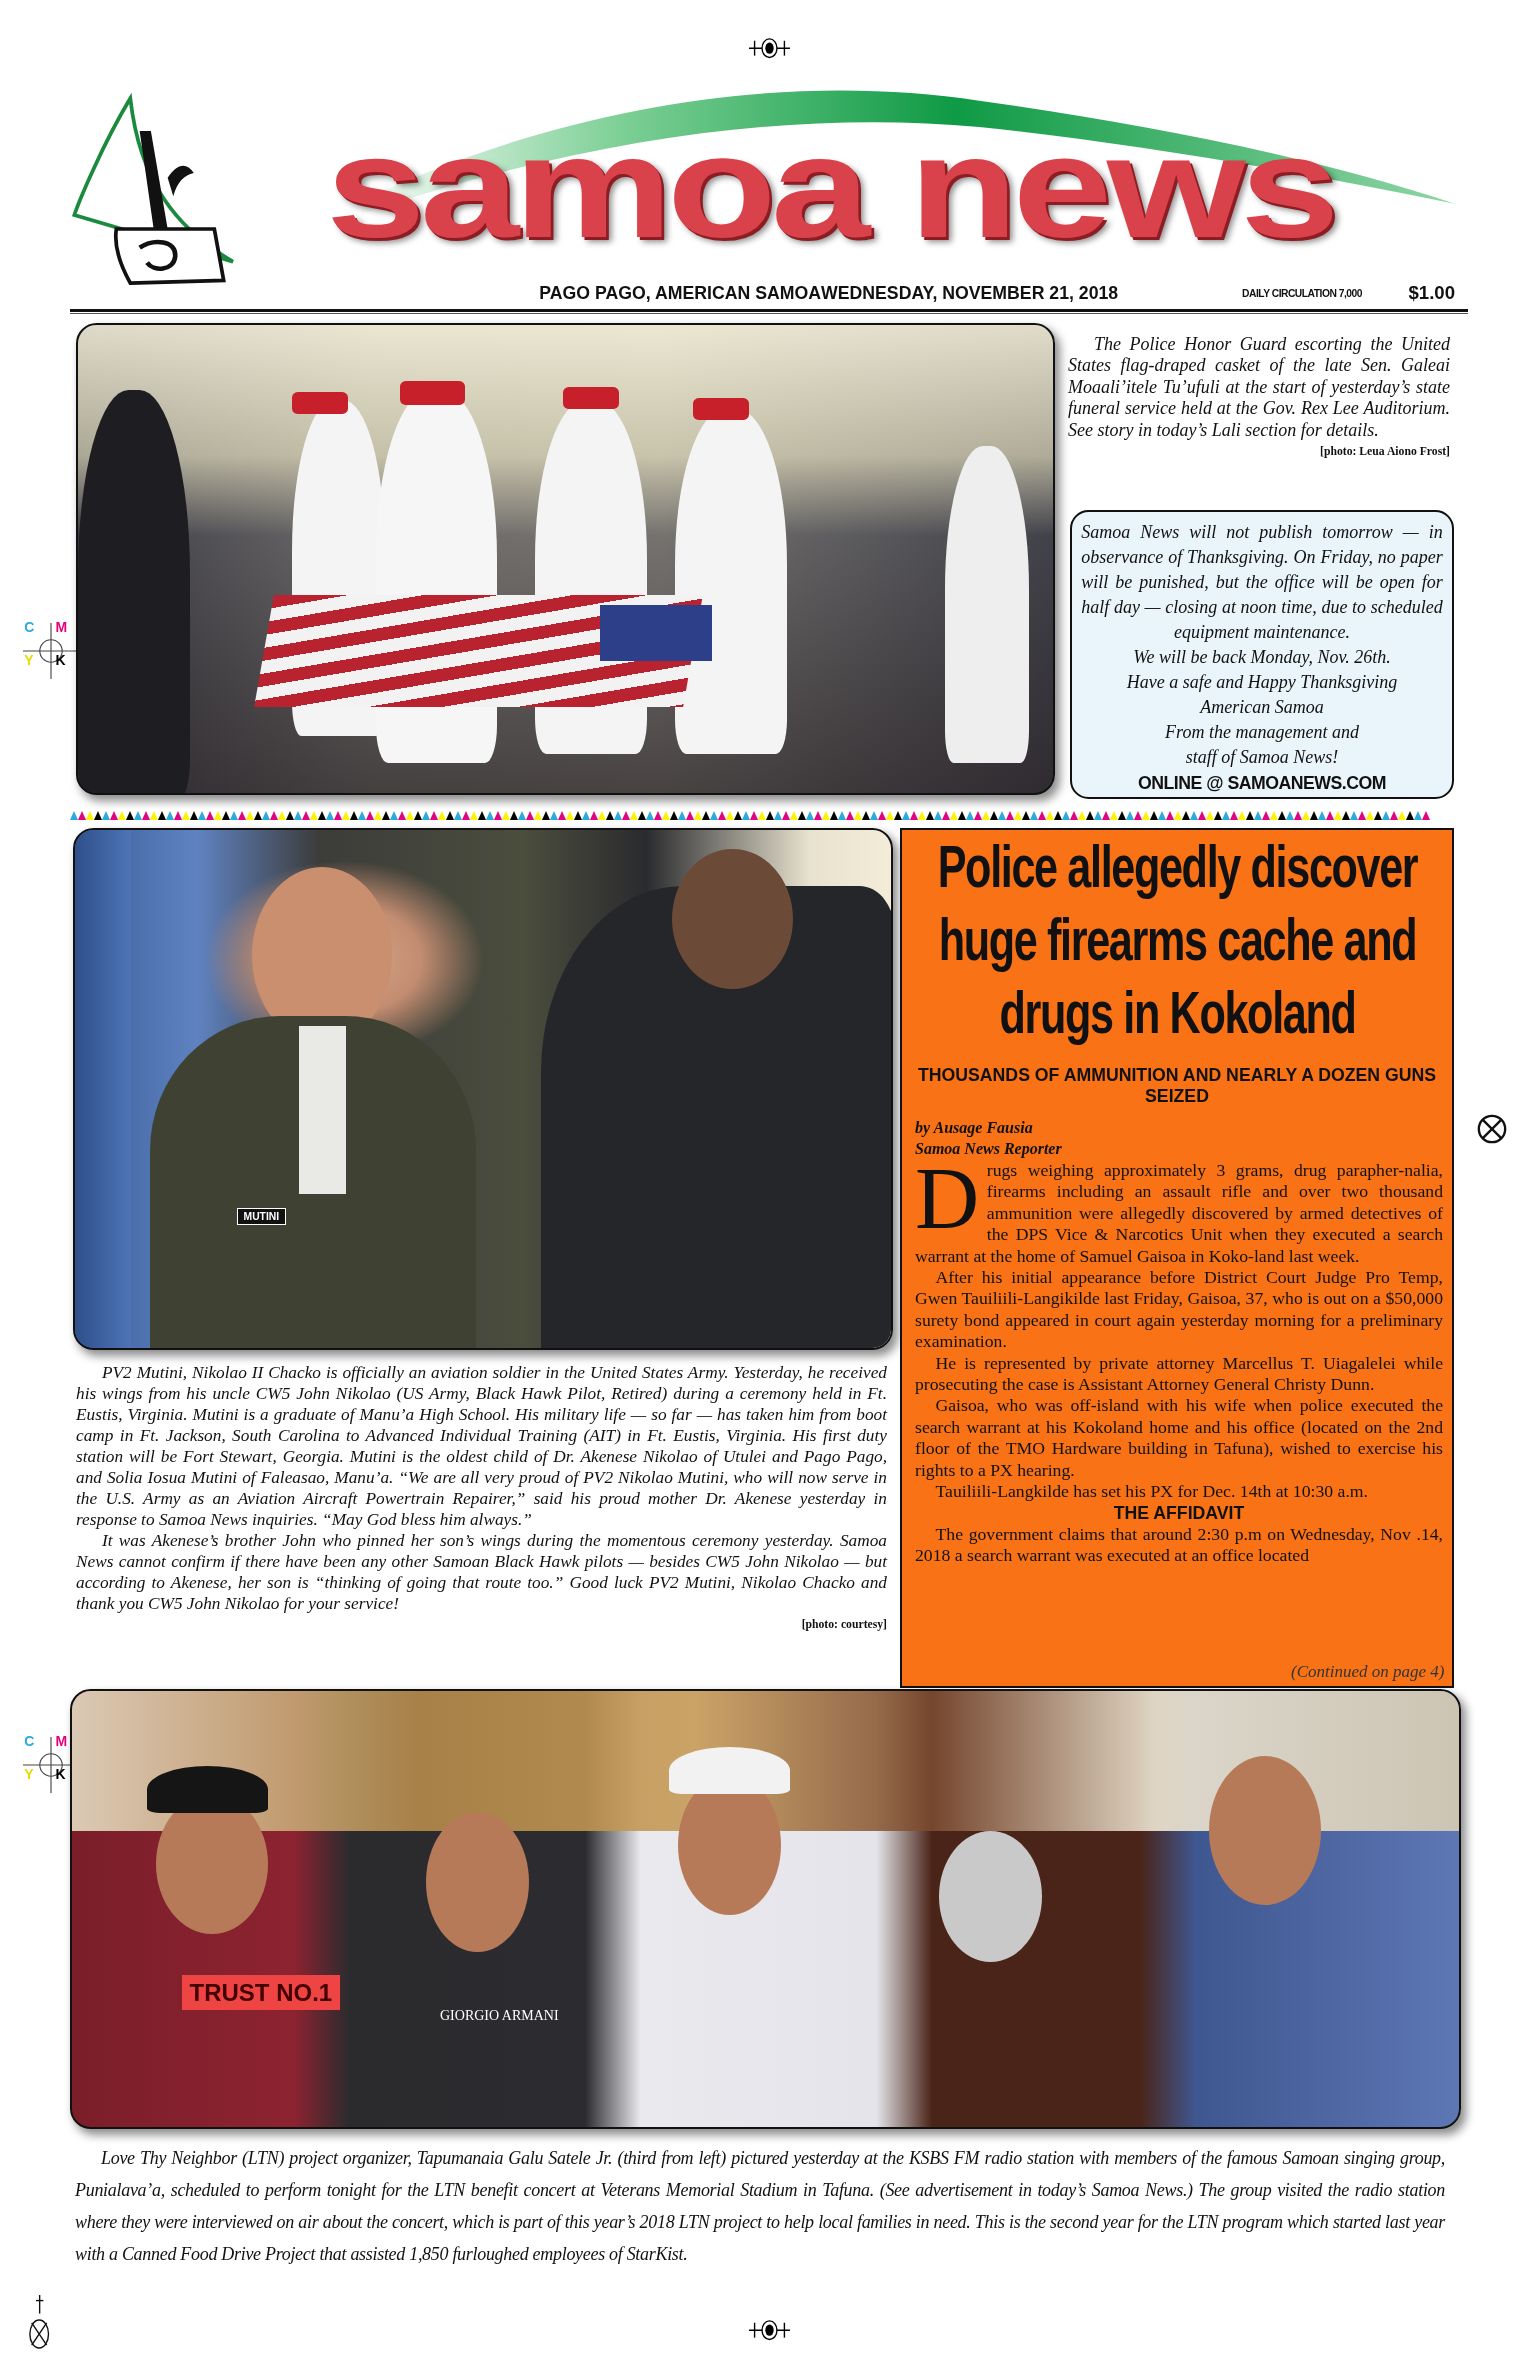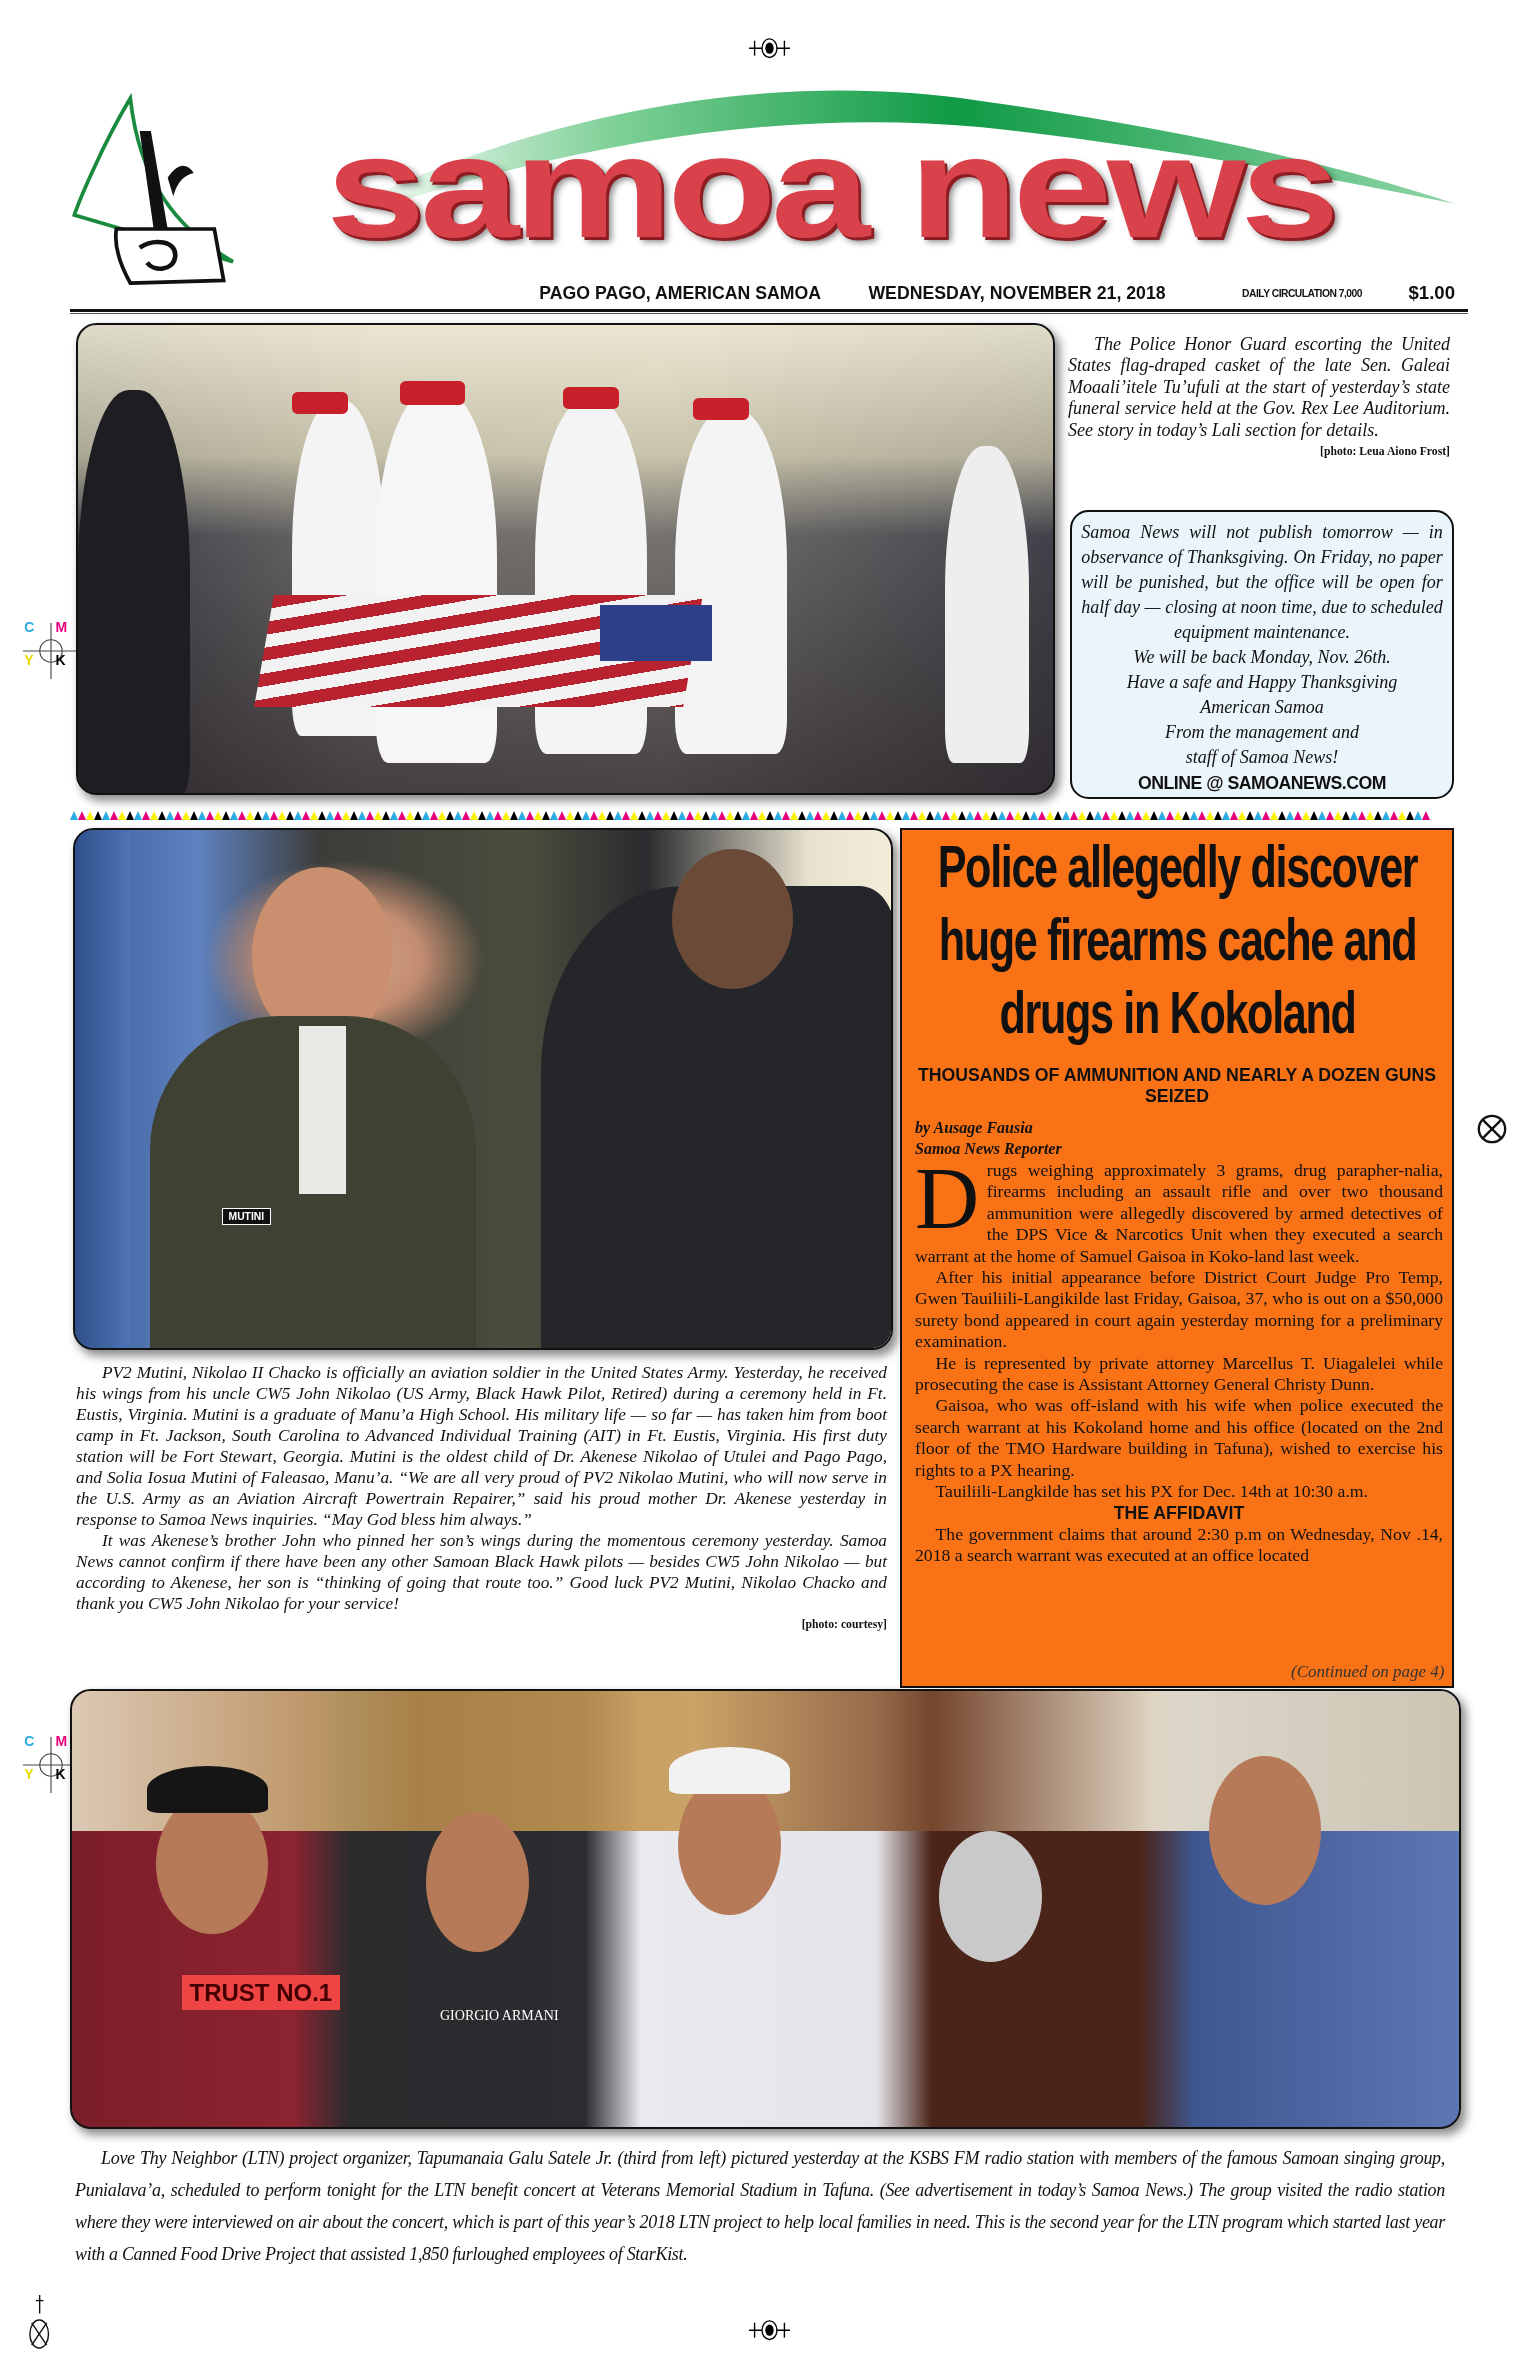--- a/index.html
+++ b/index.html
@@ -25,21 +25,21 @@
     transform: scaleX(0.96) scaleY(0.78);
     transform-origin: left top;
     text-shadow: 2.8px 2.8px 0 #8e1d23, 5.6px 6.5px 7.5px rgba(0,0,0,0.45);
   }
   .dateline {
     left: 336px; top: 282px; width: 1119px; height: 22.4px;
     font-family: "Liberation Sans", sans-serif; font-weight: bold; font-size: 17.7px;
     display: flex; align-items: center;
   }
   .dateline .loc { width: 485px; text-align: right; }
-  .dateline .date { width: 392px; text-align: center; }
+  .dateline .date { width: 392px; text-align: left; }
   .dateline .circ { width: 149px; text-align: right; font-size: 10.3px; letter-spacing: -0.5px; }
   .dateline .price { width: 93px; text-align: right; font-size: 18.6px; }
   .rule-thick { left: 70px; top: 309px; width: 1398px; height: 2.8px; background: #111; }
   .rule-thin { left: 70px; top: 313px; width: 1398px; height: 0.9px; background: #555; }
 
   
   .photo {
     position: absolute; border: 2.8px solid #111; border-radius: 20.5px; overflow: hidden;
     box-shadow: 4.7px 5.6px 9.3px rgba(0,0,0,0.45);
   }
@@ -430,21 +430,21 @@
     <i style="border-bottom-color: rgb(230, 0, 126);"></i>
   </div>
 
 <div class="photo photo-mid">
   <div style="position:absolute;left:0;top:0;width:56px;height:522px;background:linear-gradient(90deg,#2e4f8a,#4f74b5);"></div>
   <div class="head" style="left:177px;top:37px;width:140px;height:177px;background:#c98f6e;"></div>
   <div style="position:absolute;left:75px;top:186px;width:326px;height:336px;background:#3f4233;border-radius:40% 40% 0 0;"></div>
   <div style="position:absolute;left:224px;top:196px;width:47px;height:168px;background:#e9e9e6;"></div>
   <div style="position:absolute;left:466px;top:56px;width:354px;height:466px;background:#24262a;border-radius:40% 10% 0 0;"></div>
   <div class="head" style="left:597px;top:18.6px;width:121px;height:140px;background:#6b4a38;"></div>
-  <div class="photo-label" style="left:147px;top:378px;background:#111;padding:1.9px 5.6px;border:1.9px solid #fff;font-size:10.3px;">MUTINI</div>
+  <div class="photo-label" style="left:162px;top:378px;background:#111;padding:1.9px 5.6px;border:1.9px solid #fff;font-size:10.3px;">MUTINI</div>
 </div>
 
 <div class="abs cap-mid">
   <p>PV2 Mutini, Nikolao II Chacko is officially an aviation soldier in the United States Army. Yesterday, he received his wings from his uncle CW5 John Nikolao (US Army, Black Hawk Pilot, Retired) during a ceremony held in Ft. Eustis, Virginia.  Mutini is a graduate of Manu’a High School. His military life — so far — has taken him from boot camp in Ft. Jackson, South Carolina to Advanced Individual Training (AIT) in Ft. Eustis, Virginia. His first duty station will be Fort Stewart, Georgia. Mutini is the oldest child of Dr. Akenese Nikolao of Utulei and Pago Pago, and Solia Iosua Mutini of Faleasao, Manu’a. “We are all very proud of PV2 Nikolao Mutini, who will now serve in the U.S. Army as an Aviation Aircraft Powertrain Repairer,” said his proud mother Dr. Akenese yesterday in response to Samoa News inquiries. “May God bless him always.”</p>
   <p>It was Akenese’s brother John who pinned her son’s wings during the momentous ceremony yesterday.  Samoa News cannot confirm if there have been any other Samoan Black Hawk pilots — besides CW5 John Nikolao — but according to Akenese, her son is “thinking of going that route too.” Good luck PV2 Mutini, Nikolao Chacko and thank you CW5 John Nikolao for your service!</p>
   <span class="credit">[photo: courtesy]</span>
 </div>
 
 <div class="abs story">
   <h1 class="headline">Police allegedly discover huge firearms cache and drugs in Kokoland</h1>

